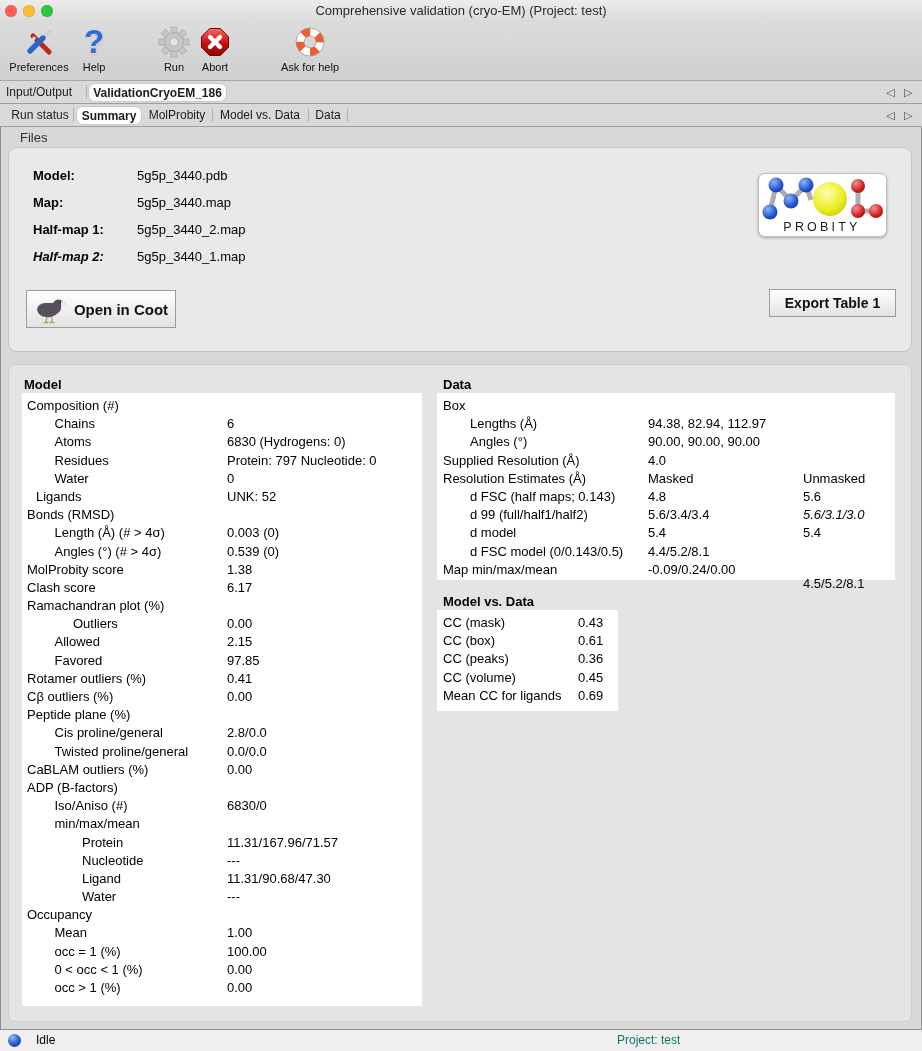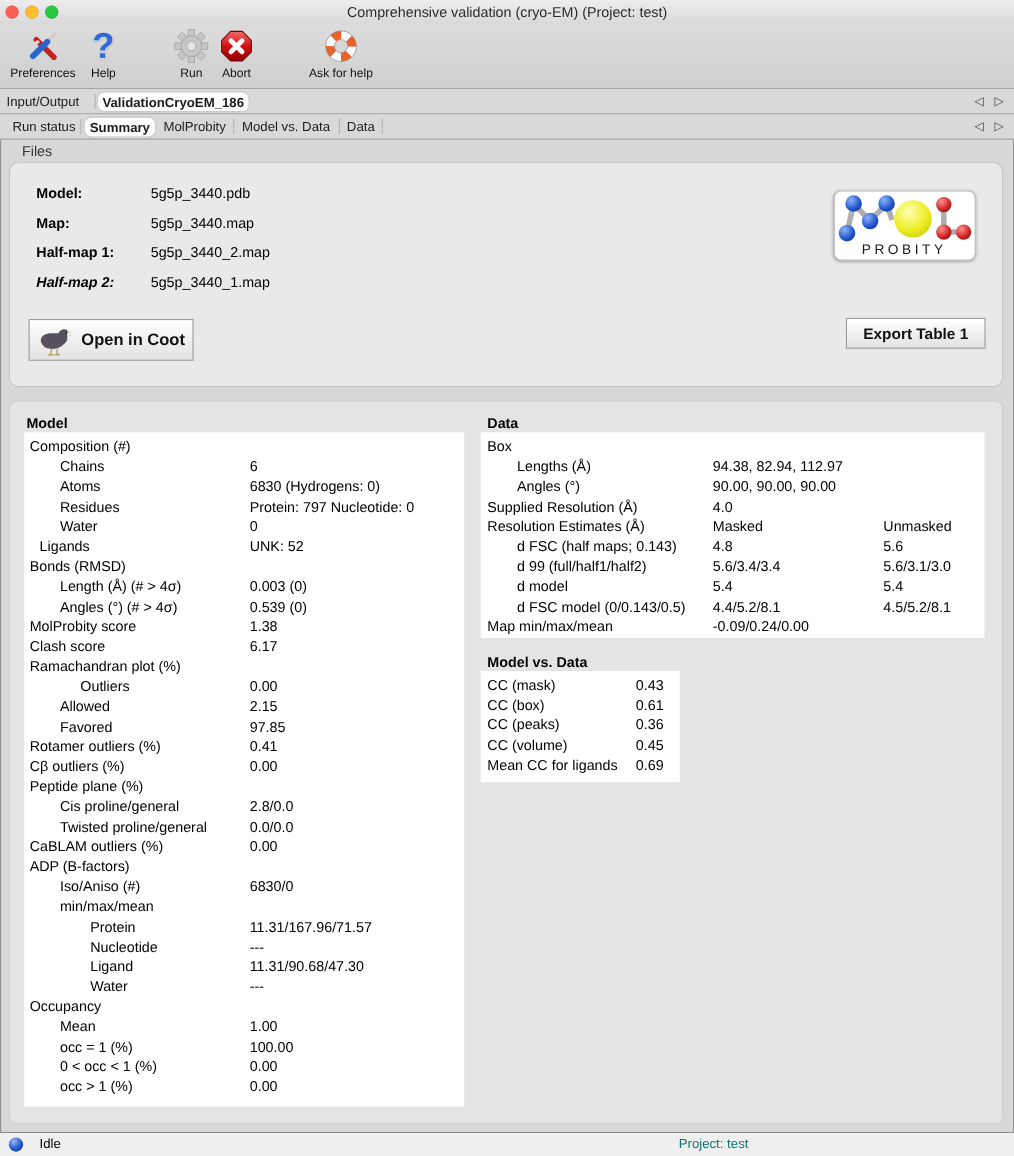--- a/index.html
+++ b/index.html
@@ -275,23 +275,23 @@
     </div>
 
   <div class="sec-header" style="left:443px;top:377px;">Data</div>
   <div class="whitebox data-box" id="data-rows">
       <div class="prow"><span class="plabel" style="padding-left: 6px;">Box</span></div>
       <div class="prow"><span class="plabel" style="padding-left: 33px;">Lengths (Å)</span><span class="pval" style="left: 211px;">94.38, 82.94, 112.97</span></div>
       <div class="prow"><span class="plabel" style="padding-left: 33px;">Angles (°)</span><span class="pval" style="left: 211px;">90.00, 90.00, 90.00</span></div>
       <div class="prow"><span class="plabel" style="padding-left: 6px;">Supplied Resolution (Å)</span><span class="pval" style="left: 211px;">4.0</span></div>
       <div class="prow"><span class="plabel" style="padding-left: 6px;">Resolution Estimates (Å)</span><span class="pval" style="left: 211px;">Masked</span><span class="pval" style="left: 366px;">Unmasked</span></div>
       <div class="prow"><span class="plabel" style="padding-left: 33px;">d FSC (half maps; 0.143)</span><span class="pval" style="left: 211px;">4.8</span><span class="pval" style="left: 366px;">5.6</span></div>
-      <div class="prow"><span class="plabel" style="padding-left: 33px;">d 99 (full/half1/half2)</span><span class="pval" style="left: 211px;">5.6/3.4/3.4</span><span class="pval" style="left: 366px;">5.6/3.1/3.0</span></div>
+      <div class="prow"><span class="plabel" style="padding-left: 33px;">d 99 (full/half1/half2)</span><span class="pval" style="left: 211px;">5.6/3.4/3.4</span><span class="pval" style="left: 366px; font-style: italic;">5.6/3.1/3.0</span></div>
       <div class="prow"><span class="plabel" style="padding-left: 33px;">d model</span><span class="pval" style="left: 211px;">5.4</span><span class="pval" style="left: 366px;">5.4</span></div>
-      <div class="prow"><span class="plabel" style="padding-left: 33px;">d FSC model (0/0.143/0.5)</span><span class="pval" style="left: 211px;">4.4/5.2/8.1</span><span class="pval" style="left: 366px;">4.5/5.2/8.1</span></div>
+      <div class="prow"><span class="plabel" style="padding-left: 33px;">d FSC model (0/0.143/0.5)</span><span class="pval" style="left: 211px;">4.4/5.2/8.1</span><span class="pval" style="left: 366px; margin-top: 32px;">4.5/5.2/8.1</span></div>
       <div class="prow"><span class="plabel" style="padding-left: 6px;">Map min/max/mean</span><span class="pval" style="left: 211px;">-0.09/0.24/0.00</span></div>
     </div>
 
   <div class="sec-header" style="left:443px;top:594px;">Model vs. Data</div>
   <div class="whitebox mvd-box" id="mvd-rows">
       <div class="prow"><span class="plabel" style="padding-left: 6px;">CC (mask)</span><span class="pval" style="left: 141px;">0.43</span></div>
       <div class="prow"><span class="plabel" style="padding-left: 6px;">CC (box)</span><span class="pval" style="left: 141px;">0.61</span></div>
       <div class="prow"><span class="plabel" style="padding-left: 6px;">CC (peaks)</span><span class="pval" style="left: 141px;">0.36</span></div>
       <div class="prow"><span class="plabel" style="padding-left: 6px;">CC (volume)</span><span class="pval" style="left: 141px;">0.45</span></div>
       <div class="prow"><span class="plabel" style="padding-left: 6px;">Mean CC for ligands</span><span class="pval" style="left: 141px;">0.69</span></div>

